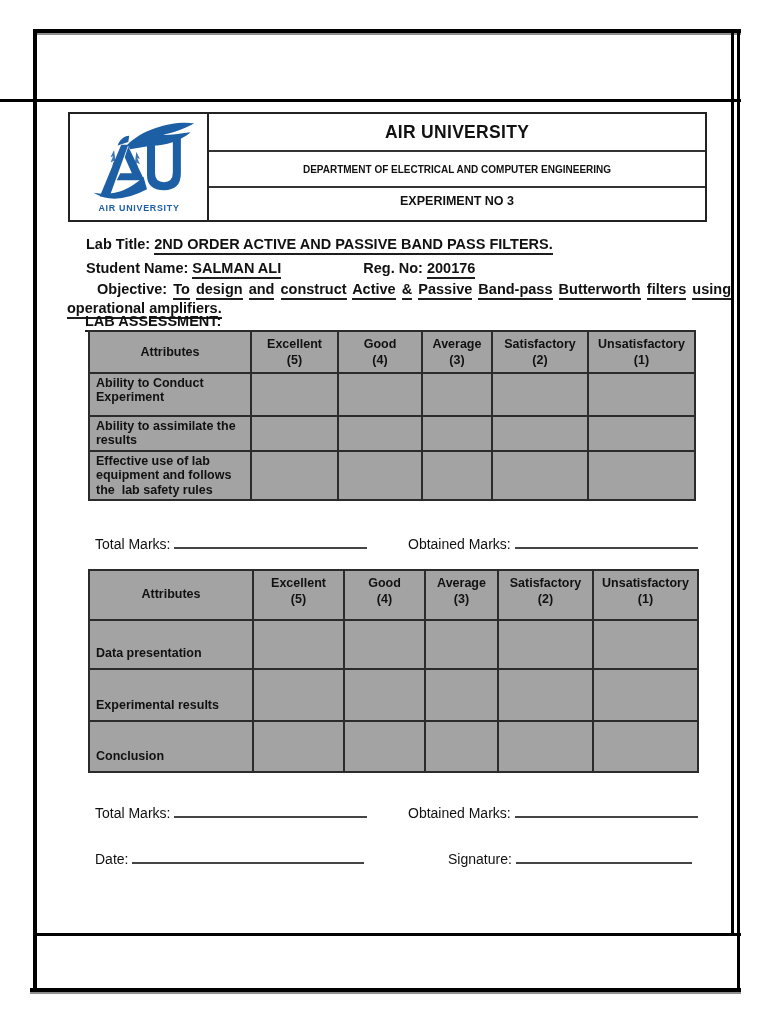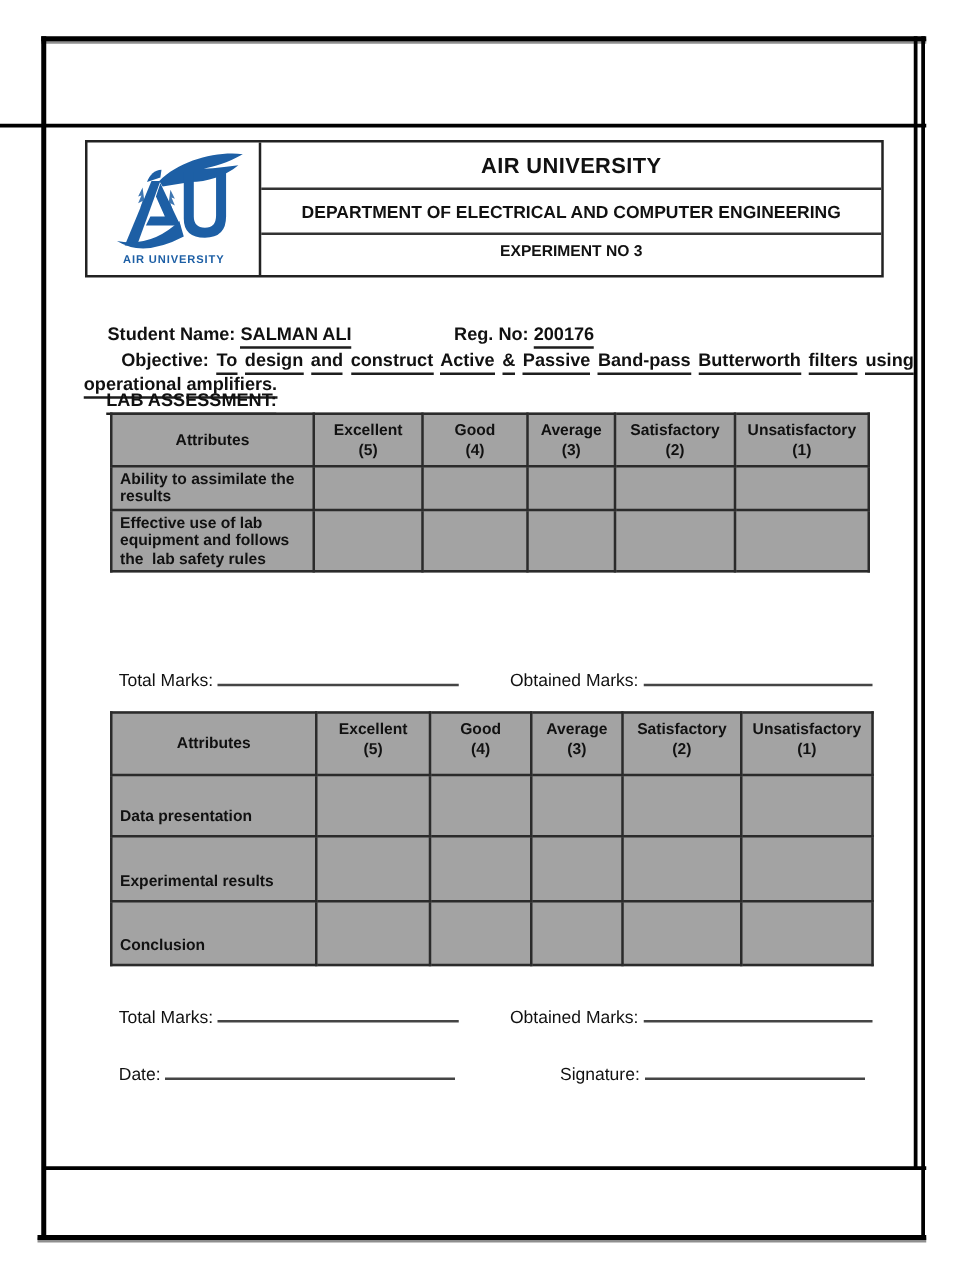--- a/index.html
+++ b/index.html
@@ -12,21 +12,21 @@
   .bar.shadow { box-shadow:0 2px 0 #8f8f8f; }
   
   .hdr-table {
     position:absolute; left:68px; top:112px; width:635px; height:106px;
     border:2px solid #222; display:flex; background:#fff;
   }
   .hdr-logo-cell { width:137px; border-right:2px solid #222; display:flex; align-items:center; justify-content:center; }
   .hdr-right { flex:1; display:flex; flex-direction:column; }
   .hdr-row { display:flex; align-items:center; justify-content:center; text-align:center; font-weight:bold; }
   .hdr-row.r1 { height:36px; border-bottom:2px solid #333; font-size:17.5px; letter-spacing:.3px; }
-  .hdr-row.r2 { height:34px; border-bottom:2px solid #333; font-size:14px; }
+  .hdr-row.r2 { height:34px; border-bottom:2px solid #333; font-size:10px; }
   .hdr-row.r3 { flex:1; align-items:flex-start; padding-top:6px; font-size:12.5px; }
   
   .line { position:absolute; font-weight:bold; font-size:14.5px; white-space:nowrap; }
   .uw { border-bottom:2px solid #1e1e1e; padding-bottom:1px;text-align:right; }
   .cont-ul { border-bottom:2px solid #1e1e1e; padding-bottom:1px; }
   .obj-line1 { position:absolute; left:97px; top:281px; width:634px; font-weight:bold; font-size:14.5px;
                text-align:justify; text-align-last:justify; white-space:normal; }
   .heading { position:absolute; font-weight:bold; font-size:14.5px; }
   
   table.assess { position:absolute; border-collapse:collapse; table-layout:fixed; background:#a3a3a3; }
@@ -77,20 +77,24 @@
         <text x="65" y="104" text-anchor="middle" font-size="10" font-weight="bold" letter-spacing="0.8" fill="#1d5fa5">AIR UNIVERSITY</text>
       </svg>
     </div>
     <div class="hdr-right">
       <div class="hdr-row r1">AIR UNIVERSITY</div>
       <div class="hdr-row r2">DEPARTMENT OF ELECTRICAL AND COMPUTER ENGINEERING</div>
       <div class="hdr-row r3">EXPERIMENT NO 3</div>
     </div>
   </div>
 
+  <div class="line" style="left:86px; top:236px;">
+    <span>Lab Title:</span>
+    <span class="cont-ul">2ND ORDER ACTIVE AND PASSIVE BAND PASS FILTERS.</span>
+  </div>
 
   <div class="line" style="left:86px; top:260px;">
     <span>Student Name:</span>
     <span class="cont-ul">SALMAN ALI</span>
     <span style="display:inline-block; width:74px;"></span>
     <span>Reg. No:</span>
     <span class="cont-ul">200176</span>
   </div>
 
   <div class="obj-line1">
@@ -131,20 +135,28 @@
           </th>
       <th class="score-head">
             <div>Satisfactory</div>
             <div>(2)</div>
           </th>
       <th class="score-head">
             <div>Unsatisfactory</div>
             <div>(1)</div>
           </th>
     </tr>
+    <tr style="height:43px">
+      <td class="attr-cell">Ability to Conduct Experiment</td>
+      <td></td>
+          <td></td>
+          <td></td>
+          <td></td>
+          <td></td>
+    </tr>
     <tr style="height:31px">
       <td class="attr-cell">Ability to assimilate the results</td>
       <td></td>
           <td></td>
           <td></td>
           <td></td>
           <td></td>
     </tr>
     <tr style="height:46px">
       <td class="attr-cell">Effective use of lab equipment and follows the  lab safety rules</td>

